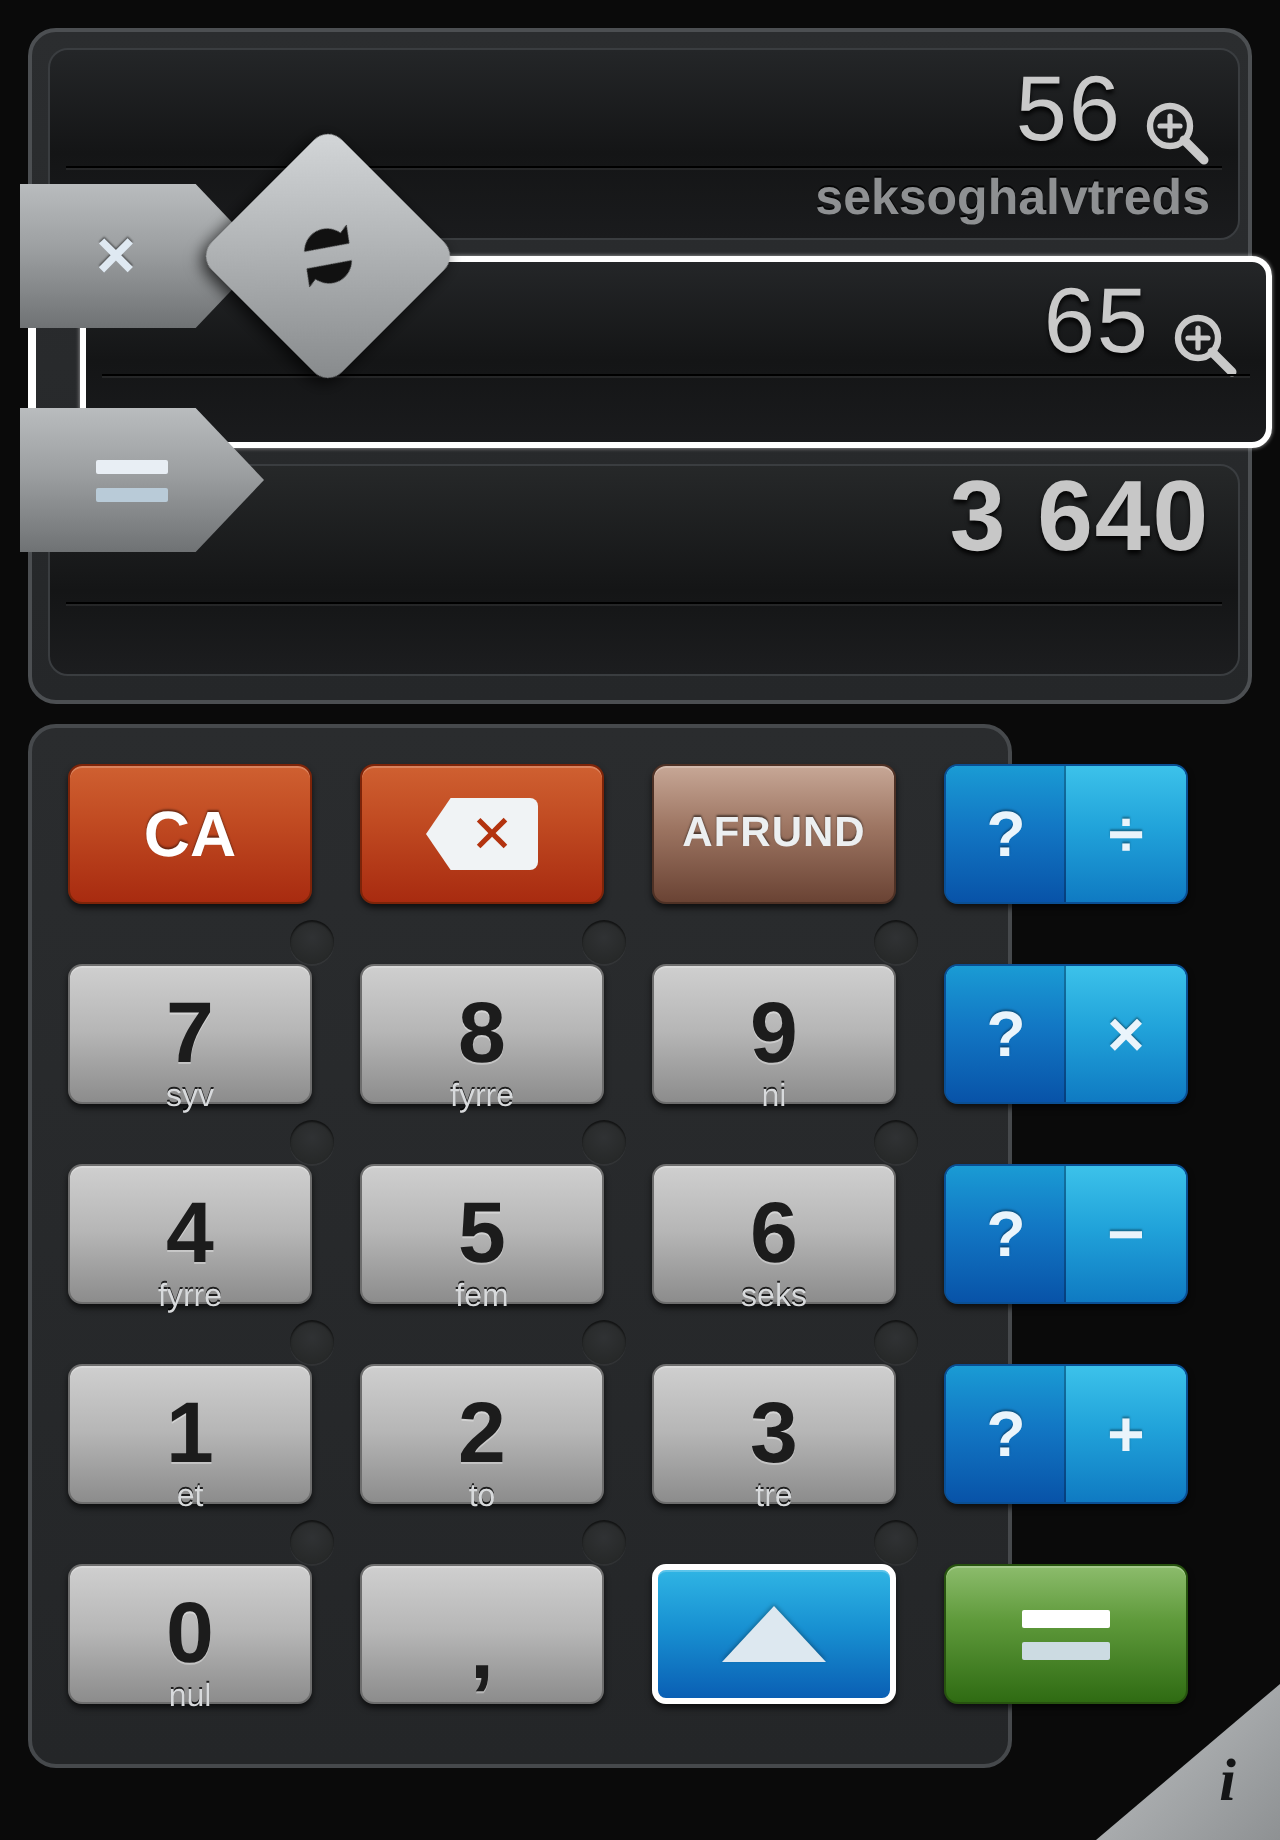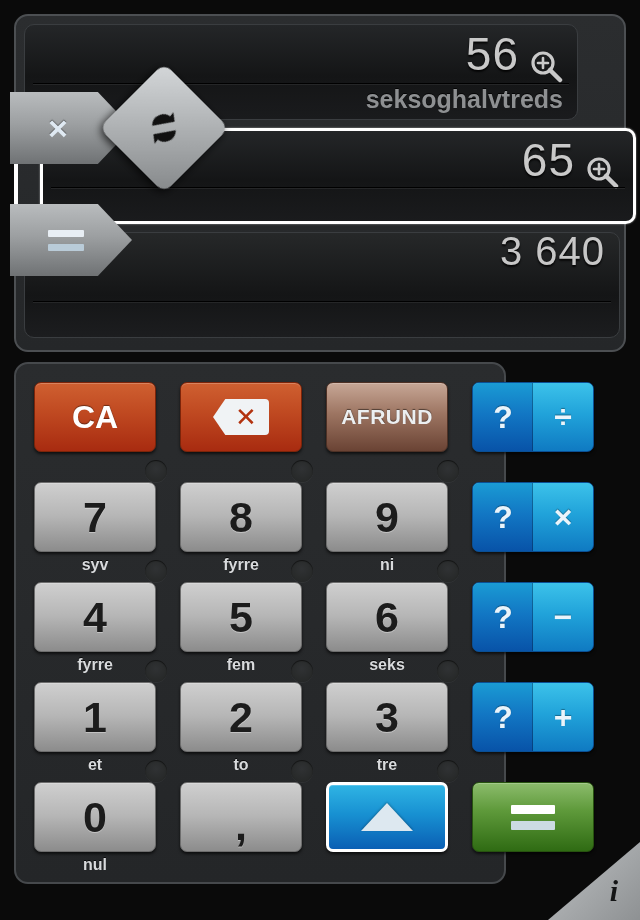--- a/index.html
+++ b/index.html
@@ -49,25 +49,25 @@
     position:absolute;right:14px;bottom:5px;
     font-size:25px;font-weight:700;color:#8e9092;
     text-shadow:0 -1px 0 rgba(0,0,0,.8);
   }
   .row-sep{
     position:absolute;left:8px;right:8px;
     height:1px;background:#000;
     box-shadow:0 1px 0 rgba(255,255,255,.07);
   }
 
-  #row1{left:8px;top:8px;width:554px;height:96px;}
+  #row1{left:8px;top:8px;width:596px;height:96px;}
   #row2{left:24px;top:112px;width:596px;height:96px;}
   #row3{left:8px;top:216px;width:596px;height:106px;
         background:linear-gradient(180deg,#262829 0%,#141516 60%,#1c1d1f 100%);}
-  #row3 .row-num{font-size:40px;top:-4px;right:14px;color:#c7c7c7;}
+  #row3 .row-num{font-size:50px;top:-4px;right:14px;color:#c7c7c7;font-weight:bold;}
   #row3 .row-words{font-size:25px;color:#9a9c9e;}
 
   
   .op-tag{
     position:absolute;
     width:122px;height:72px;
     background:linear-gradient(180deg,#b9bcbe 0%,#9c9fa1 45%,#6f7274 100%);
     clip-path:polygon(0 0,72% 0,100% 50%,72% 100%,0 100%);
     display:flex;align-items:center;justify-content:flex-start;
     padding-left:38px;box-sizing:border-box;
@@ -129,22 +129,22 @@
     background:linear-gradient(180deg,#cfcfcf 0%,#b6b6b6 48%,#8c8c8c 100%);
     border:1px solid #6d6d6d;
   }
   .key.num span{
     font-size:43px;font-weight:700;color:#1c1c1c;
     text-shadow:0 1px 0 rgba(255,255,255,.35);
     line-height:1;
   }
   .key.num.comma span{font-size:43px;position:relative;top:8px;}
   .klabel{
-    position:absolute;left:0;top:74px;width:122px;
-    text-align:center;font-size:16px;font-weight:700;color:#d8dadc;
+    position:absolute;left:0;top:58px;width:122px;
+    text-align:center;font-size:16px;font-weight:400;color:#d8dadc;
     text-shadow:0 -1px 0 rgba(0,0,0,.8);
   }
   .key.red{
     background:linear-gradient(180deg,#cf6031 0%,#c14b22 40%,#a82b10 100%);
     border:1px solid #7d2409;
   }
   .key.red .txt{font-size:32px;font-weight:700;color:#fff;text-shadow:0 -1px 1px rgba(0,0,0,.45);}
   .key.brown{
     background:linear-gradient(180deg,#c7a796 0%,#9d7562 45%,#6a4334 100%);
     border:1px solid #4e3125;

